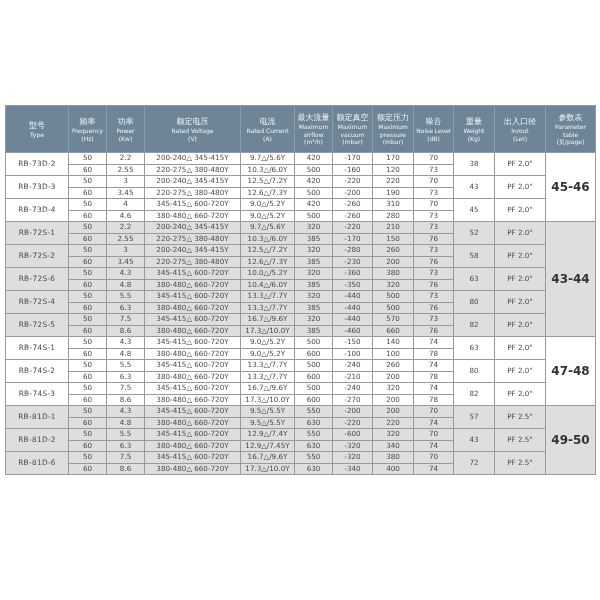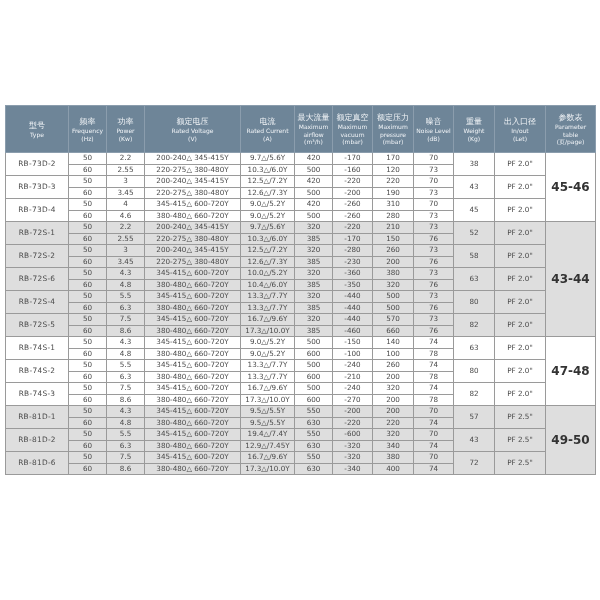--- a/index.html
+++ b/index.html
@@ -385,21 +385,21 @@
         <td>630</td>
         <td>-220</td>
         <td>220</td>
         <td>74</td>
       </tr>
       <tr class="g">
         <td rowspan="2" class="type">RB-81D-2</td>
         <td>50</td>
         <td>5.5</td>
         <td>345-415△ 600-720Y</td>
-        <td>19.4△/7.4Y</td>
+        <td>12.9△/7.4Y</td>
         <td>550</td>
         <td>-600</td>
         <td>320</td>
         <td>70</td>
         <td rowspan="2">43</td>
         <td rowspan="2">PF 2.5"</td>
       </tr>
       <tr class="g">
         <td>60</td>
         <td>6.3</td>

